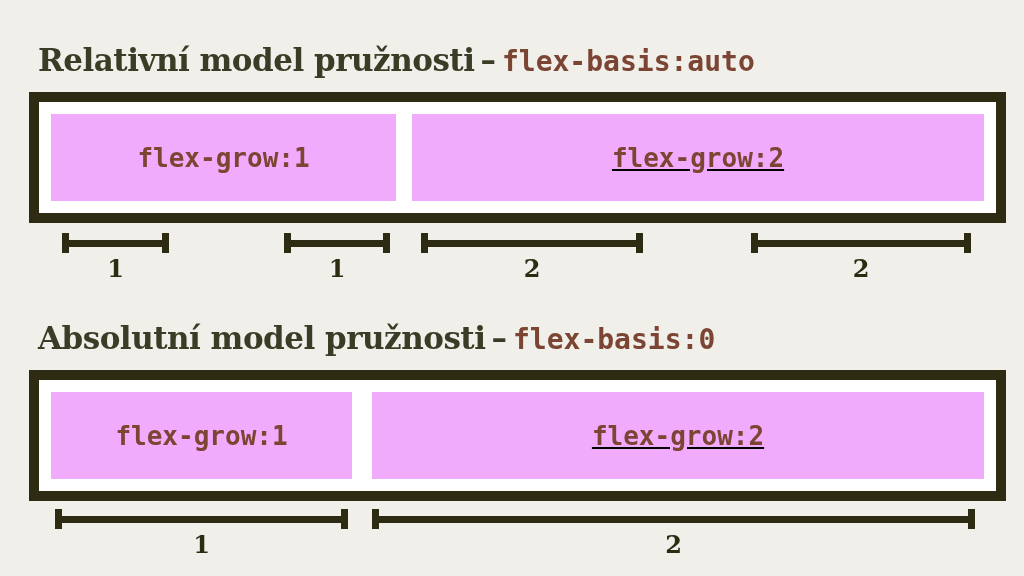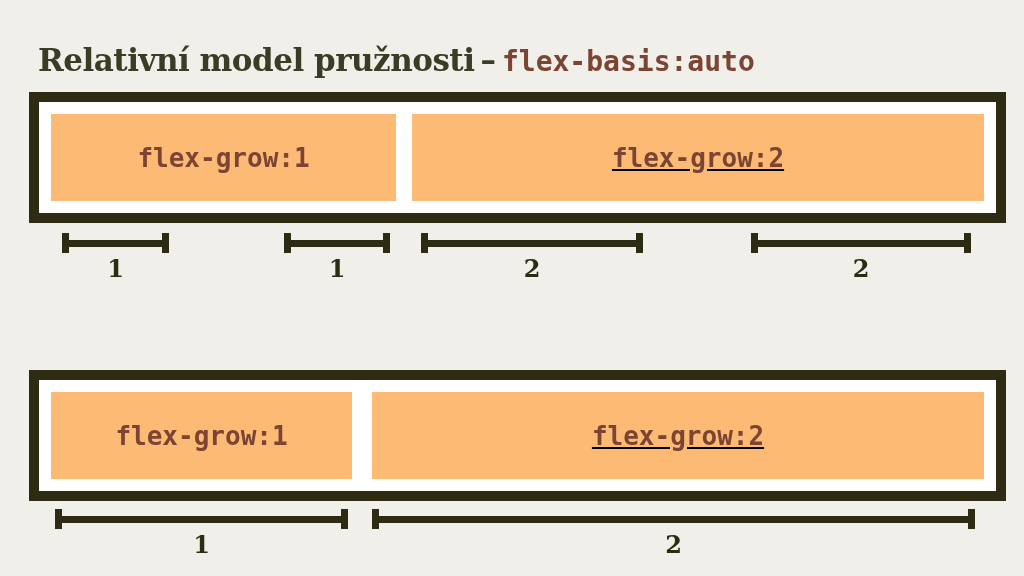--- a/index.html
+++ b/index.html
@@ -42,21 +42,21 @@
     background:#ffffff;
     padding:12px;
     display:flex;
     align-items:stretch;
   }
   .flex-outer-1{top:92px;}
   .flex-outer-1 .flex-item-1{width:345px;margin-right:16px;}
   .flex-outer-2{top:370px;}
   .flex-outer-2 .flex-item-1{width:301px;margin-right:20px;}
   .flex-item{
-    background:#fdba74;
+    background:#f0abfc;
     display:flex;align-items:center;justify-content:center;
     box-sizing:border-box;
   }
   .flex-item-2{flex:1;text-decoration:underline;}
   .flex-item .item-label{
     font-family:"DejaVu Sans Mono", monospace;
     font-weight:700;font-size:26px;
     color:#7b4433;
     white-space:nowrap;
   }
@@ -113,20 +113,23 @@
   <div class="bracket s1b s1b2">
     <span class="num">1</span>
   </div>
   <div class="bracket s1b s1b3">
     <span class="num">2</span>
   </div>
   <div class="bracket s1b s1b4">
     <span class="num">2</span>
   </div>
 
+  <div class="heading heading-2">
+    <span class="h-text">Absolutní model pružnosti</span><span class="h-sep">–</span><span class="h-code">flex-basis:0</span>
+  </div>
 
   <div class="flex-outer flex-outer-2">
     <div class="flex-item flex-item-1">
       <span class="item-label">flex-grow:1</span>
     </div>
     <div class="flex-item flex-item-2">
       <span class="item-label">flex-grow:2</span>
     </div>
   </div>
 

